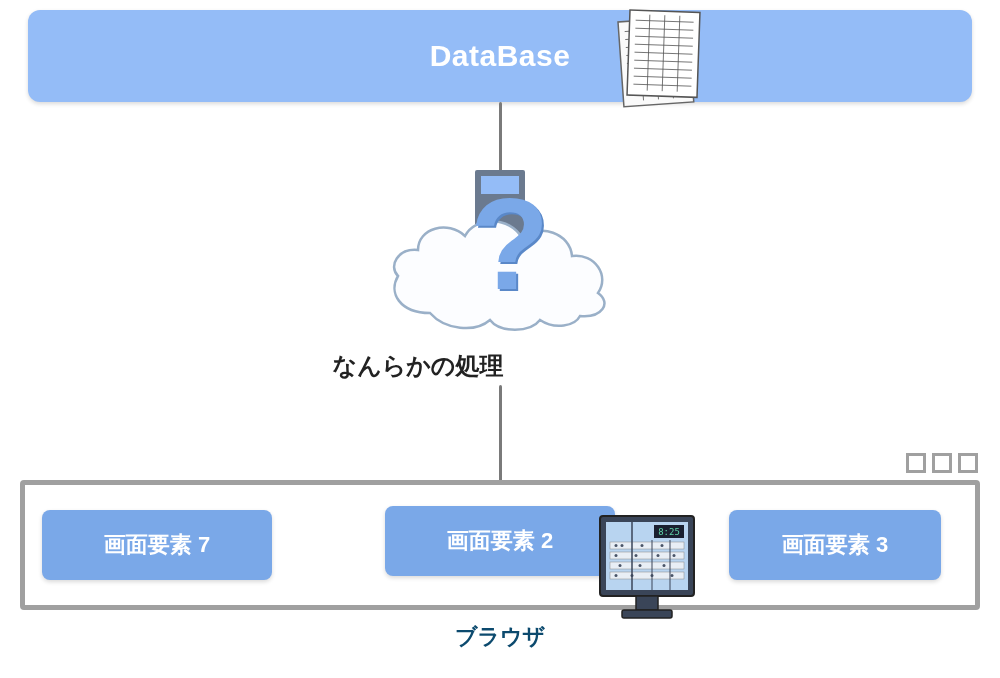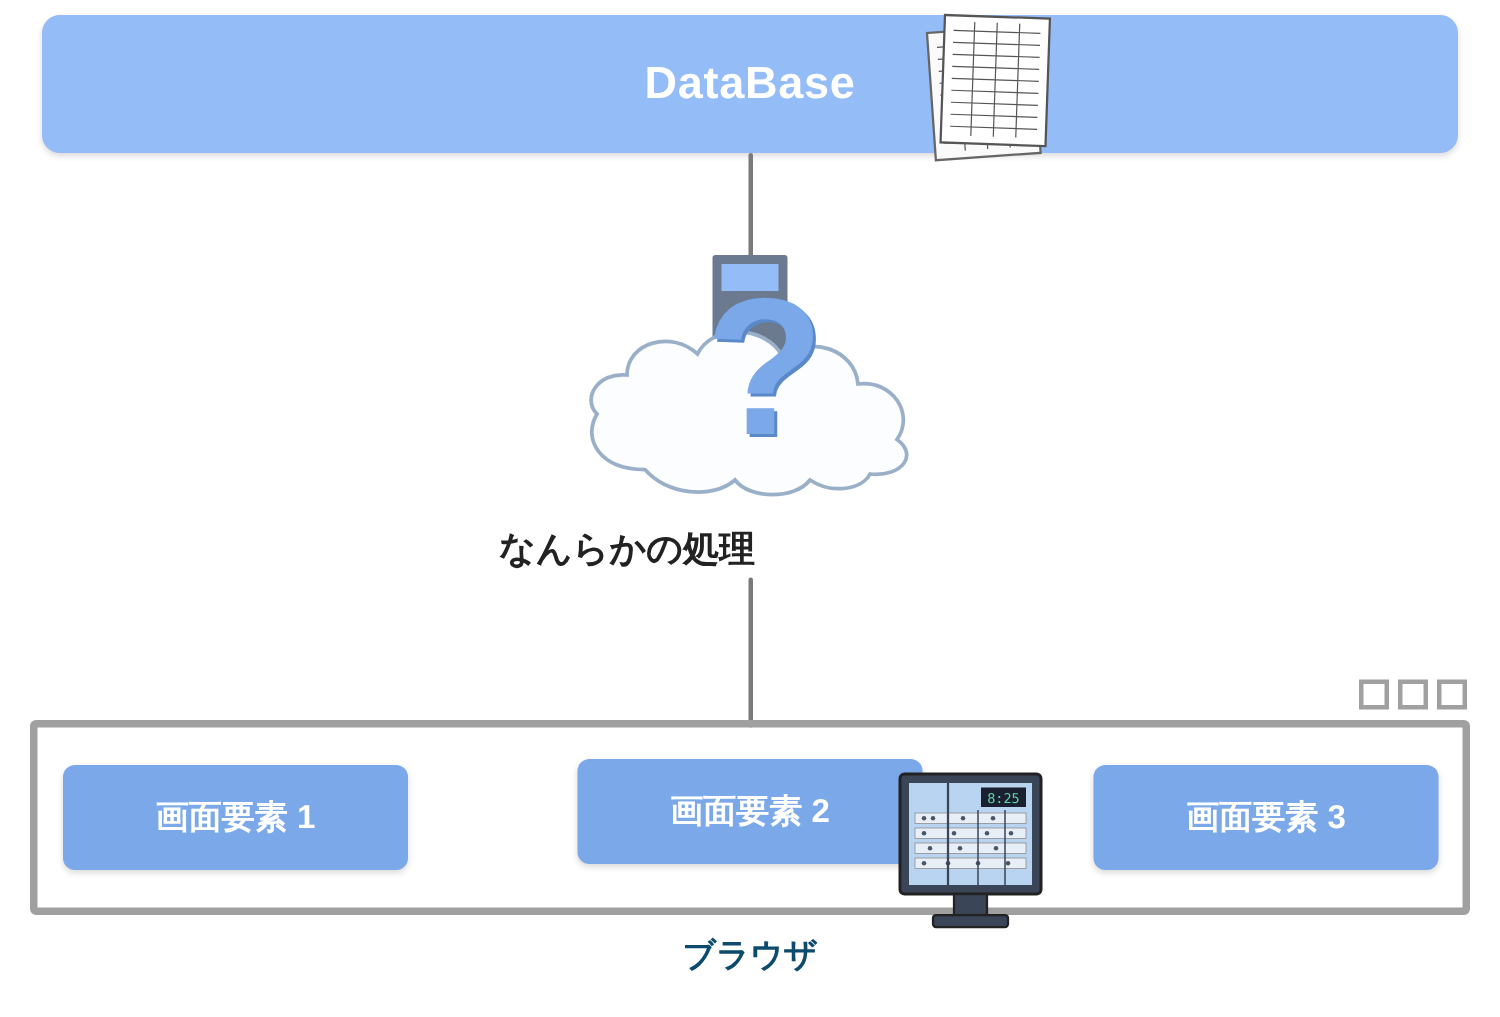--- a/index.html
+++ b/index.html
@@ -137,21 +137,21 @@
       justify-content: center;
       box-shadow: 0 2px 4px rgba(0,0,0,0.15);
     }
     .element-box .label {
       color: #fff;
       font-size: 22px;
       font-weight: 900;
     }
     .el1 { top: 510px; left: 42px; width: 230px; }
     .el2 { top: 506px; left: 385px; width: 230px; }
-    .el3 { top: 510px; left: 729px; width: 230px; }
+    .el3 { top: 510px; left: 729px; width: 212px; }
     .browser-label {
       position: absolute;
       top: 622px;
       left: 0;
       width: 1000px;
       text-align: center;
       font-size: 22px;
       font-weight: 900;
       color: #0c4a6e;
     }
@@ -236,21 +236,21 @@
 
 <div class="window-controls">
   <div class="window-control"></div>
   <div class="window-control"></div>
   <div class="window-control"></div>
 </div>
 
 <div class="browser-frame"></div>
 
 <div class="element-box el1">
-  <span class="label">画面要素 1</span>
+  <span class="label">画面要素 7</span>
 </div>
 <div class="element-box el2">
   <span class="label">画面要素 2</span>
 </div>
 <div class="element-box el3">
   <span class="label">画面要素 3</span>
 </div>
 
 <div class="monitor-icon">
   <svg viewBox="0 0 110 120" width="110" height="120">

